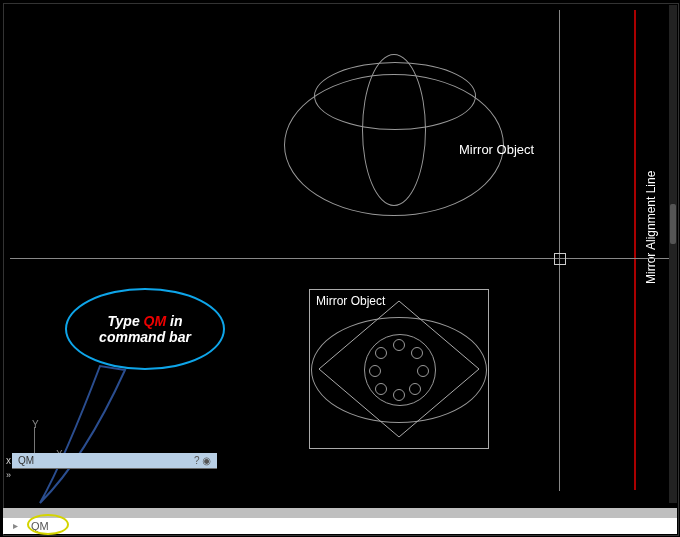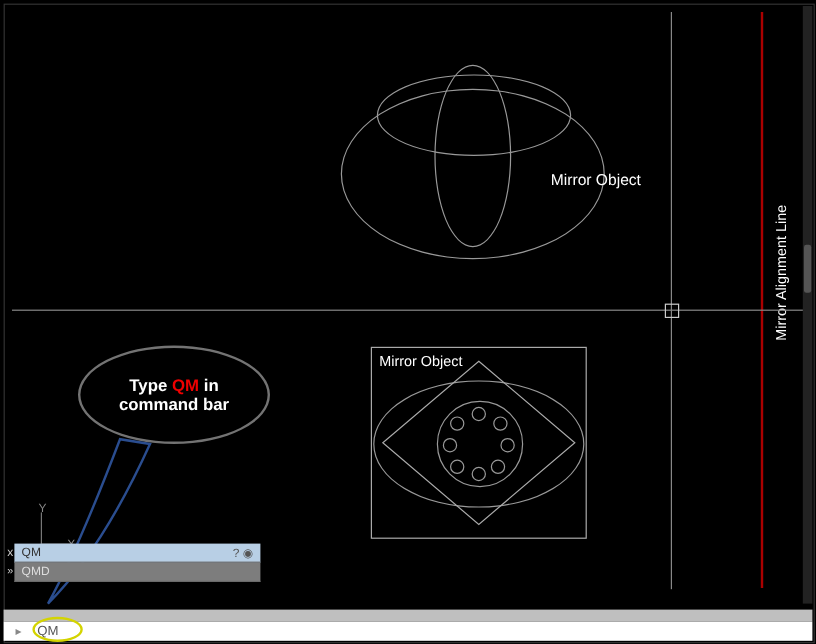--- a/index.html
+++ b/index.html
@@ -168,28 +168,29 @@
     background:#555; border-radius:2px;
   }
   
   .callout {
     position:absolute; left:65px; top:288px;
     width:160px; height:84px;
     z-index:4;
   }
   .callout .bubble {
     width:160px; height:82px;
-    border:2px solid #737373;
+    border:2px solid #0ea5e9;
     border-radius:50%;
     background:#000;
     display:flex; align-items:center; justify-content:center;
     text-align:center;
     color:#fff; font-size:14px; font-weight:bold;
     padding:6px 10px;
     box-sizing:border-box;
+    font-style:italic;
   }
   .callout .bubble .qm { color:#e00; }
   .callout svg.tail {
     position:absolute; left:-10px; top:60px;
     width:100px; height:170px;
     overflow:visible;
   }
 </style>
 </head>
 <body>
@@ -244,23 +245,20 @@
 </div>
 
 <div class="ac-panel">
   <div class="ac-row sel">
     <span>QM</span>
     <span class="ac-icons">
       <span>?</span>
       <span>◉</span>
     </span>
   </div>
-  <div class="ac-row">
-    <span>QMD</span>
-  </div>
 </div>
 
 <div class="cmdbar">
   <span class="close">x</span>
   <span class="chev">»</span>
   <div class="grey"></div>
   <div class="white">
     <span>QM</span>
   </div>
   <span class="prompt-icon">▸</span>

